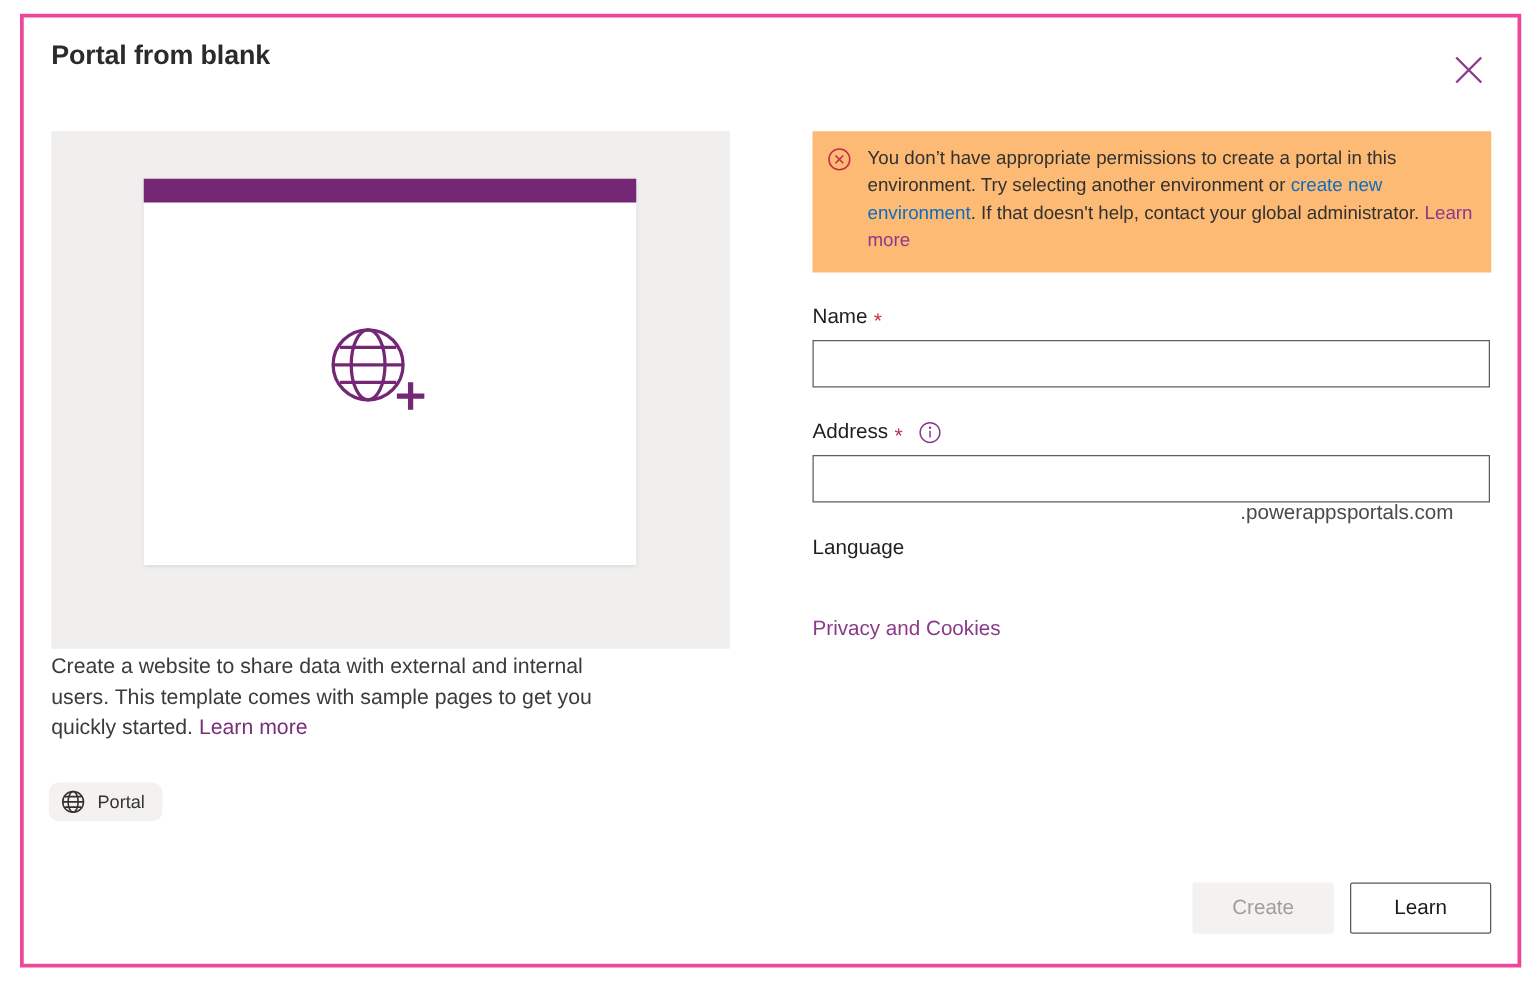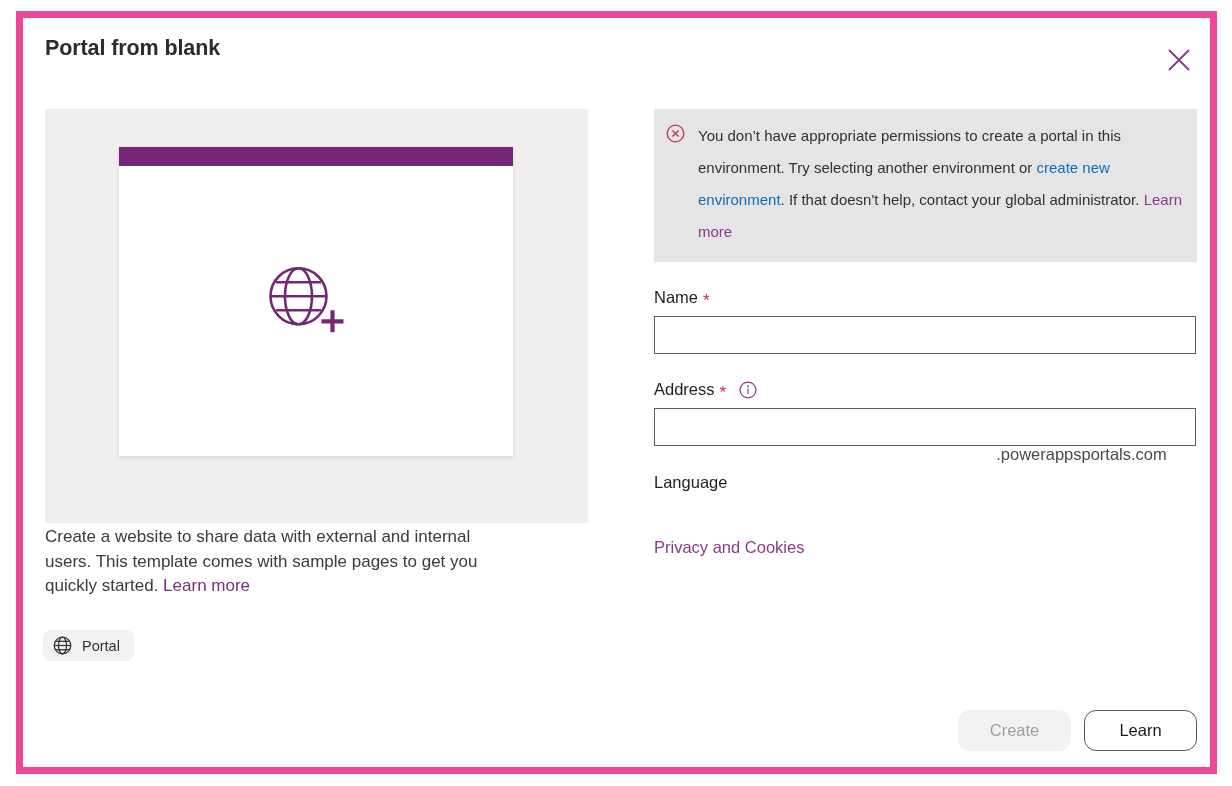--- a/index.html
+++ b/index.html
@@ -10,21 +10,21 @@
     font-family: "Liberation Sans", sans-serif;
     -webkit-font-smoothing: antialiased;
   }
 
   
   #dialog {
     position: absolute;
     left: 16px; top: 11px;
     width: 1201px; height: 763px;
     background: #ffffff;
-    border: 7px solid #ec4899;
+    border: 3px solid #ec4899;
   }
 
   
   #dialog-title {
     position: absolute;
     left: 22px; top: 18px;
     font-size: 21.5px;
     font-weight: bold;
     color: #2b2b2b;
     letter-spacing: -0.1px;
@@ -93,24 +93,24 @@
 
   
   #form-column {
     position: absolute;
     left: 631px; top: 91px;
     width: 542px;
   }
 
   #permission-error {
     position: relative;
-    background: #e5e5e5;
+    background: #fdba74;
     padding: 11px 14px 14px 44px;
     font-size: 15px;
-    line-height: 32px;
+    line-height: 22px;
     color: #323130;
     width: 543px;
   }
   #permission-error .err-icon {
     position: absolute;
     left: 12px; top: 13px;
   }
   #permission-error .link-blue { color: #0f6cbd; text-decoration: none; }
   #permission-error .link-purple { color: #8a3a8a; text-decoration: none; }
 
@@ -211,21 +211,21 @@
   #footer-actions {
     position: absolute;
     left: 935px; top: 692px;
     display: flex; gap: 13px;
   }
   .btn {
     height: 41px;
     min-width: 113px;
     font-family: "Liberation Sans", sans-serif;
     font-size: 16.5px;
-    border-radius: 12px;
+    border-radius: 2px;
     padding: 0 16px;
   }
   #create-button {
     background: #f3f2f1;
     border: 1px solid #f3f2f1;
     color: #a19f9d;
     cursor: default;
   }
   #cancel-button {
     background: #ffffff;

